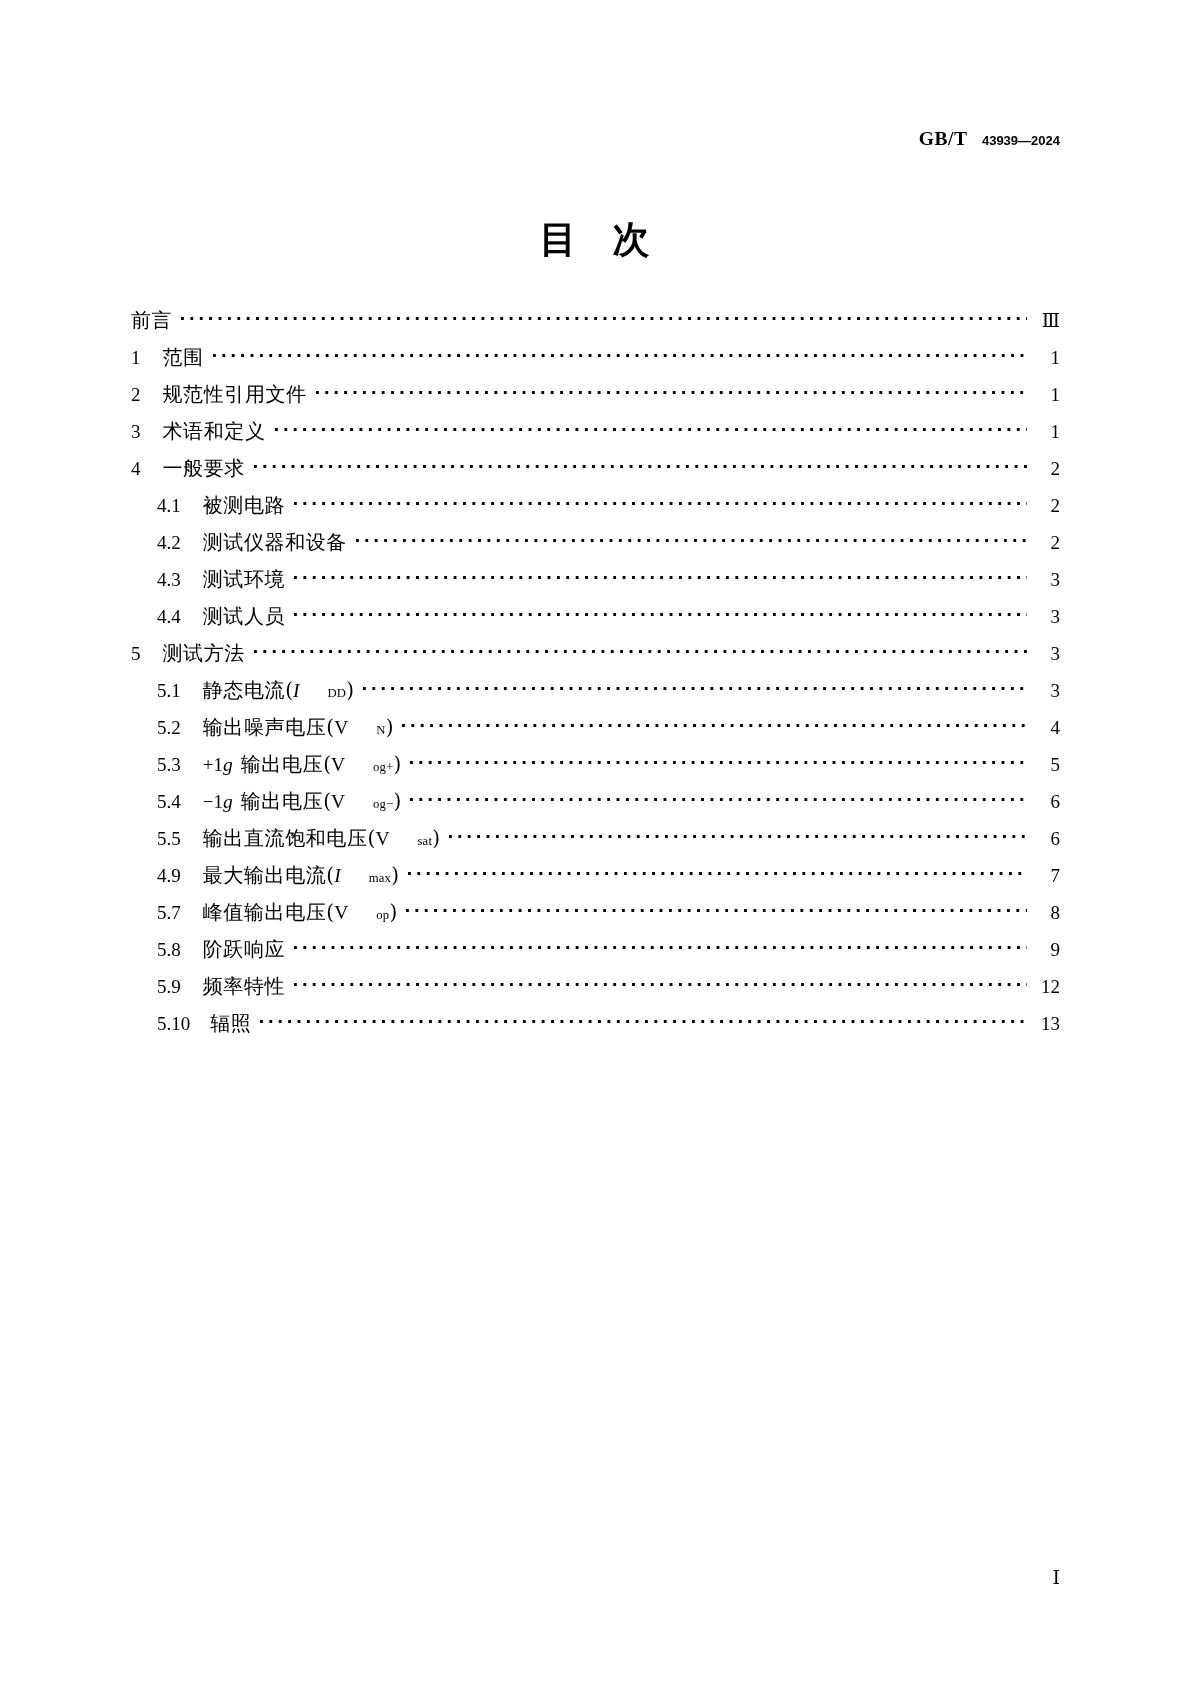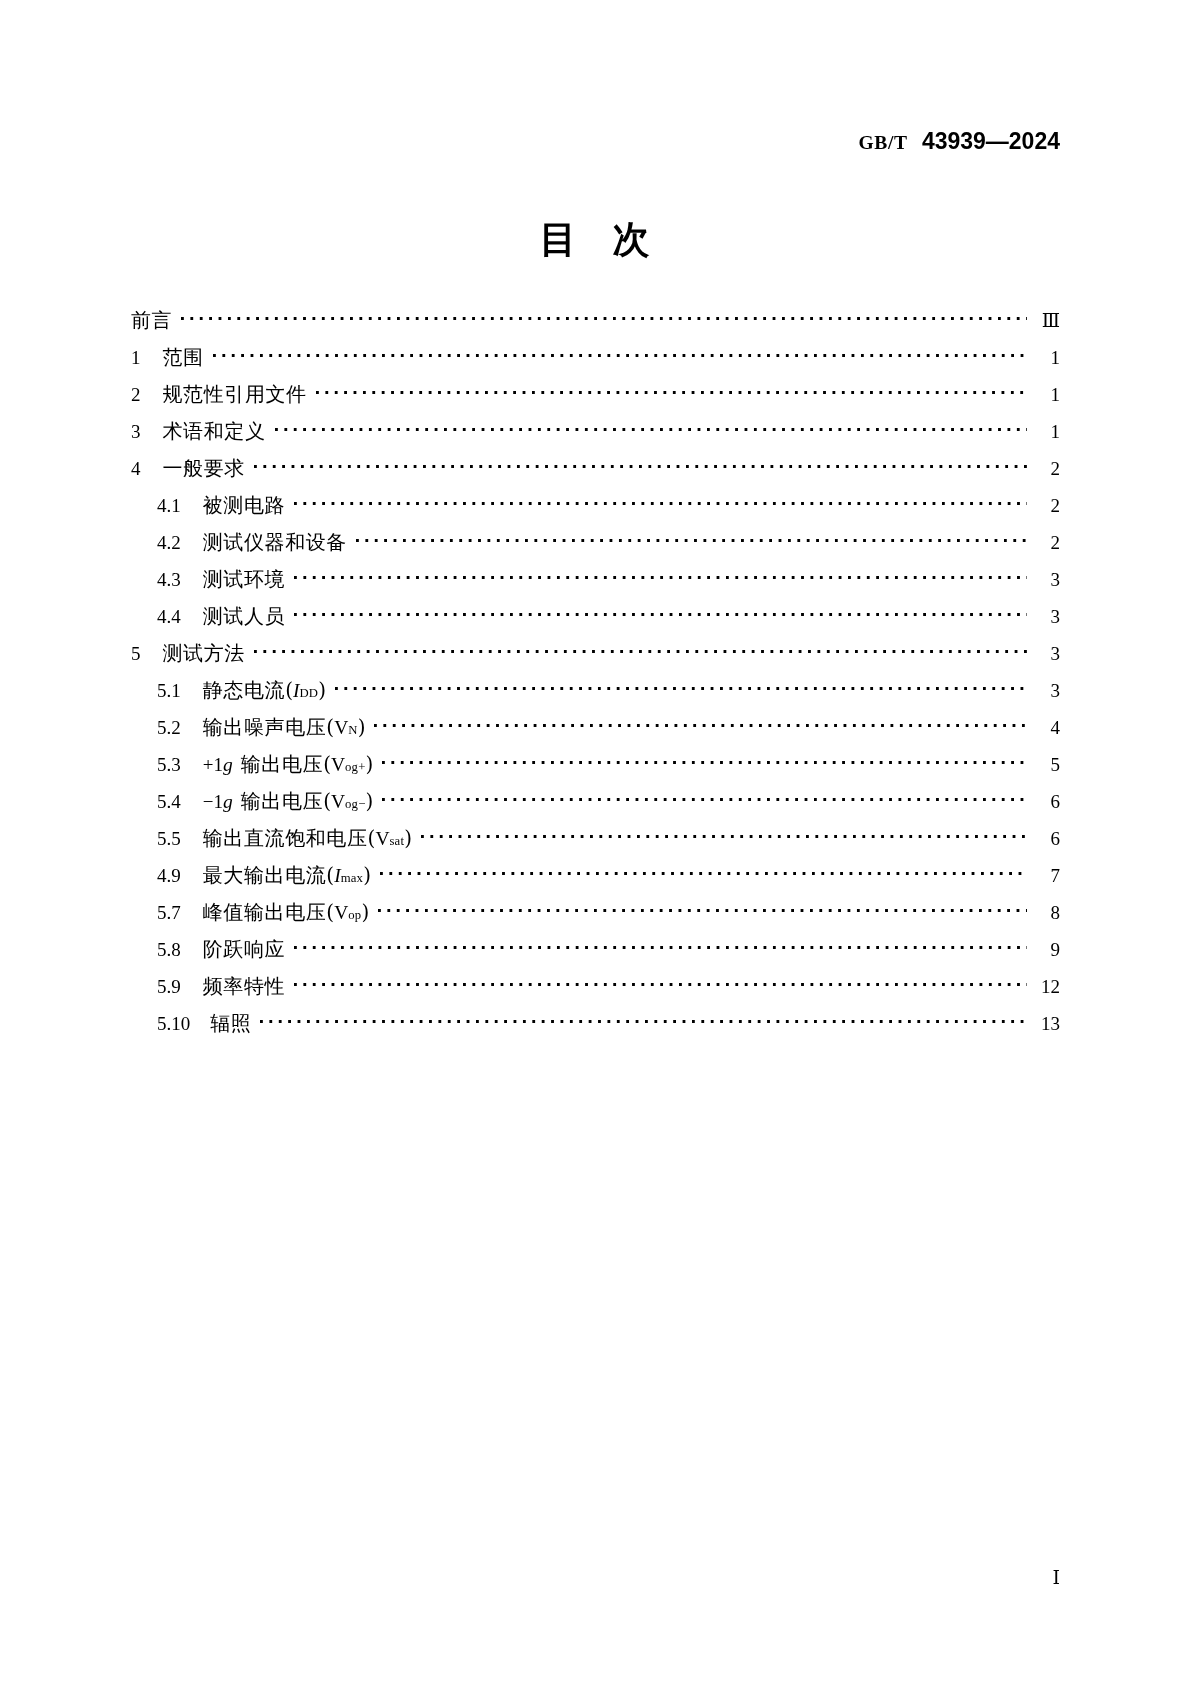--- a/index.html
+++ b/index.html
@@ -26,21 +26,21 @@
     position: absolute;
     top: 128px;
     right: 131px;
     font-family: "Liberation Serif", "DejaVu Serif", serif;
     font-size: 19.5px;
     font-weight: bold;
     letter-spacing: 0.4px;
     white-space: nowrap;
   }
   .header .gb { letter-spacing: 0.6px; }
-  .header .num { font-weight: bold; font-family: "Liberation Sans", sans-serif; font-size: 23px; letter-spacing: 0px; text-align: center;}
+  .header .num { font-weight: bold; font-family: "Liberation Sans", sans-serif; font-size: 13px; letter-spacing: 0px; text-align: center;}
 
   
   .doc-title {
     position: absolute;
     top: 215px;
     left: 0;
     right: 0;
     text-align: center;
     font-size: 37px;
     font-weight: bold;
@@ -125,20 +125,21 @@
   .var-up {
     font-family: "Liberation Serif", "DejaVu Serif", serif;
     font-style: normal;
     font-size: 19.5px;
   }
   sub.sb {
     font-size: 0.62em;
     vertical-align: -0.22em;
     font-style: normal;
     letter-spacing: 0.2px;
+    margin-left: 28px;
   }
   .paren { font-family: "DejaVu Serif", "Liberation Serif", serif; font-size: 20px; }
   .gitalic { font-style: italic; font-family: "Liberation Serif", serif; font-size: 19.5px; }
 
   
   .footer-page {
     position: absolute;
     bottom: 96px;
     right: 131px;
     font-family: "Liberation Serif", "DejaVu Serif", serif;

